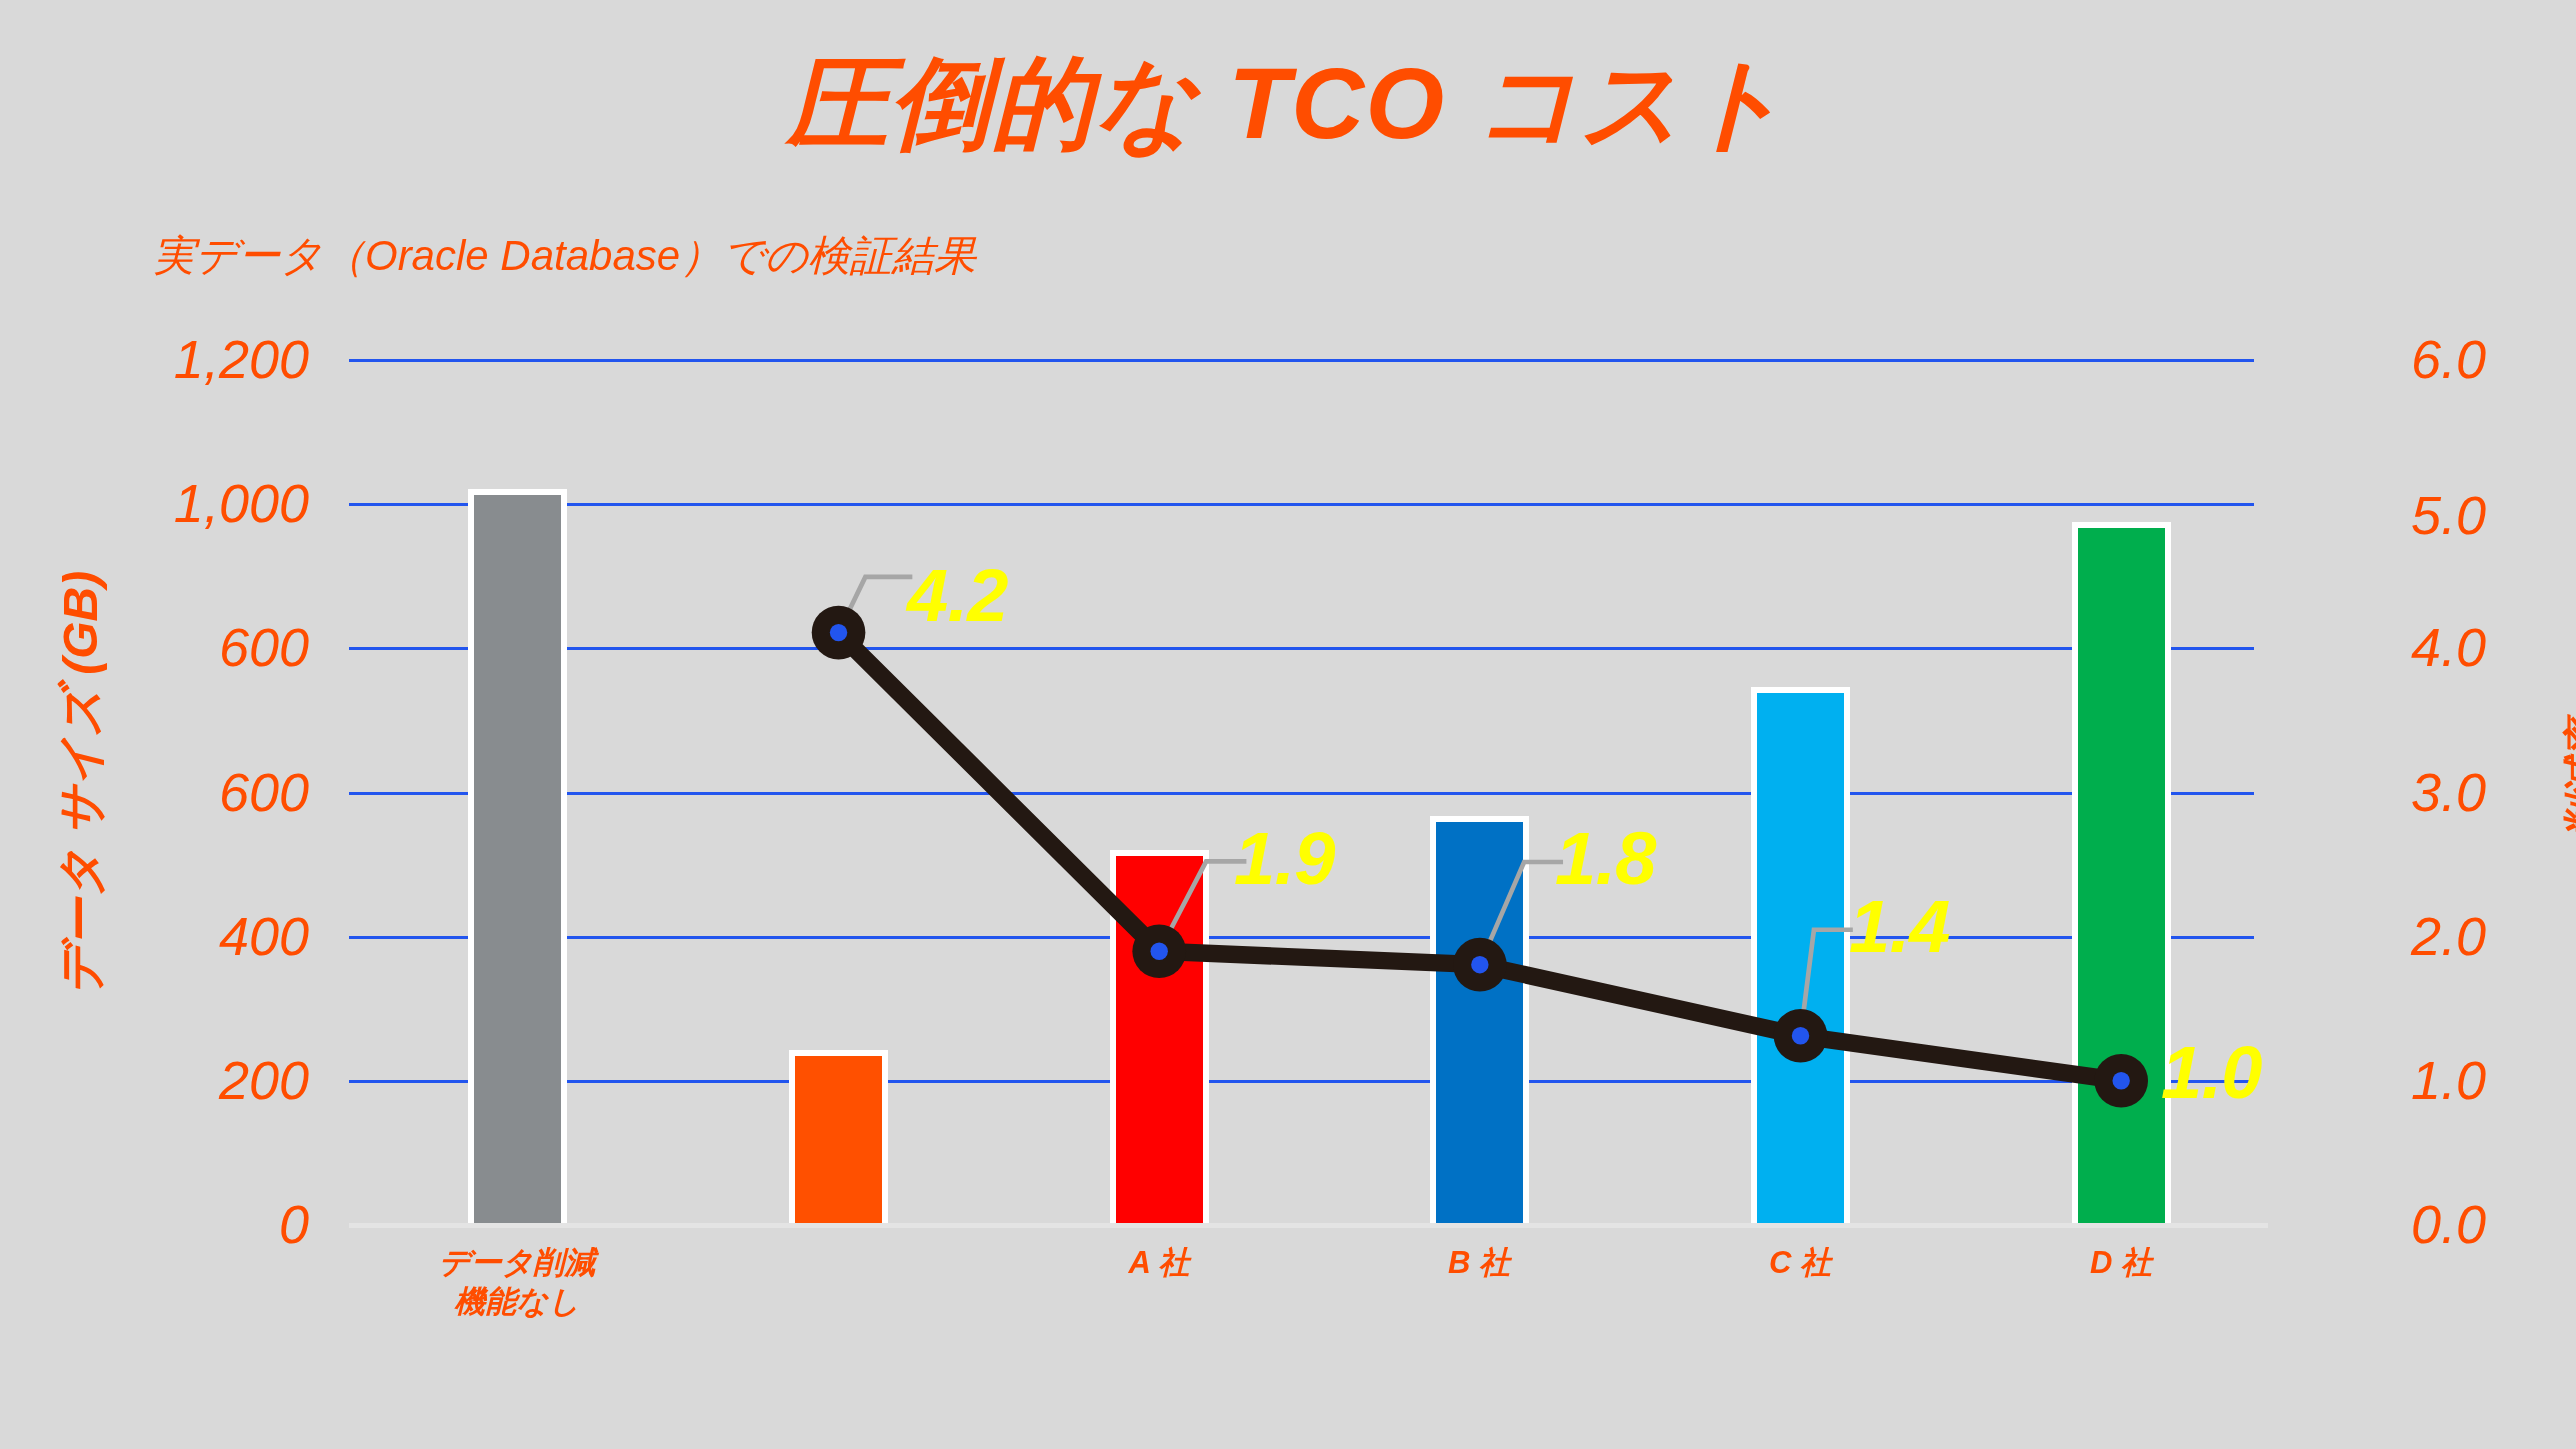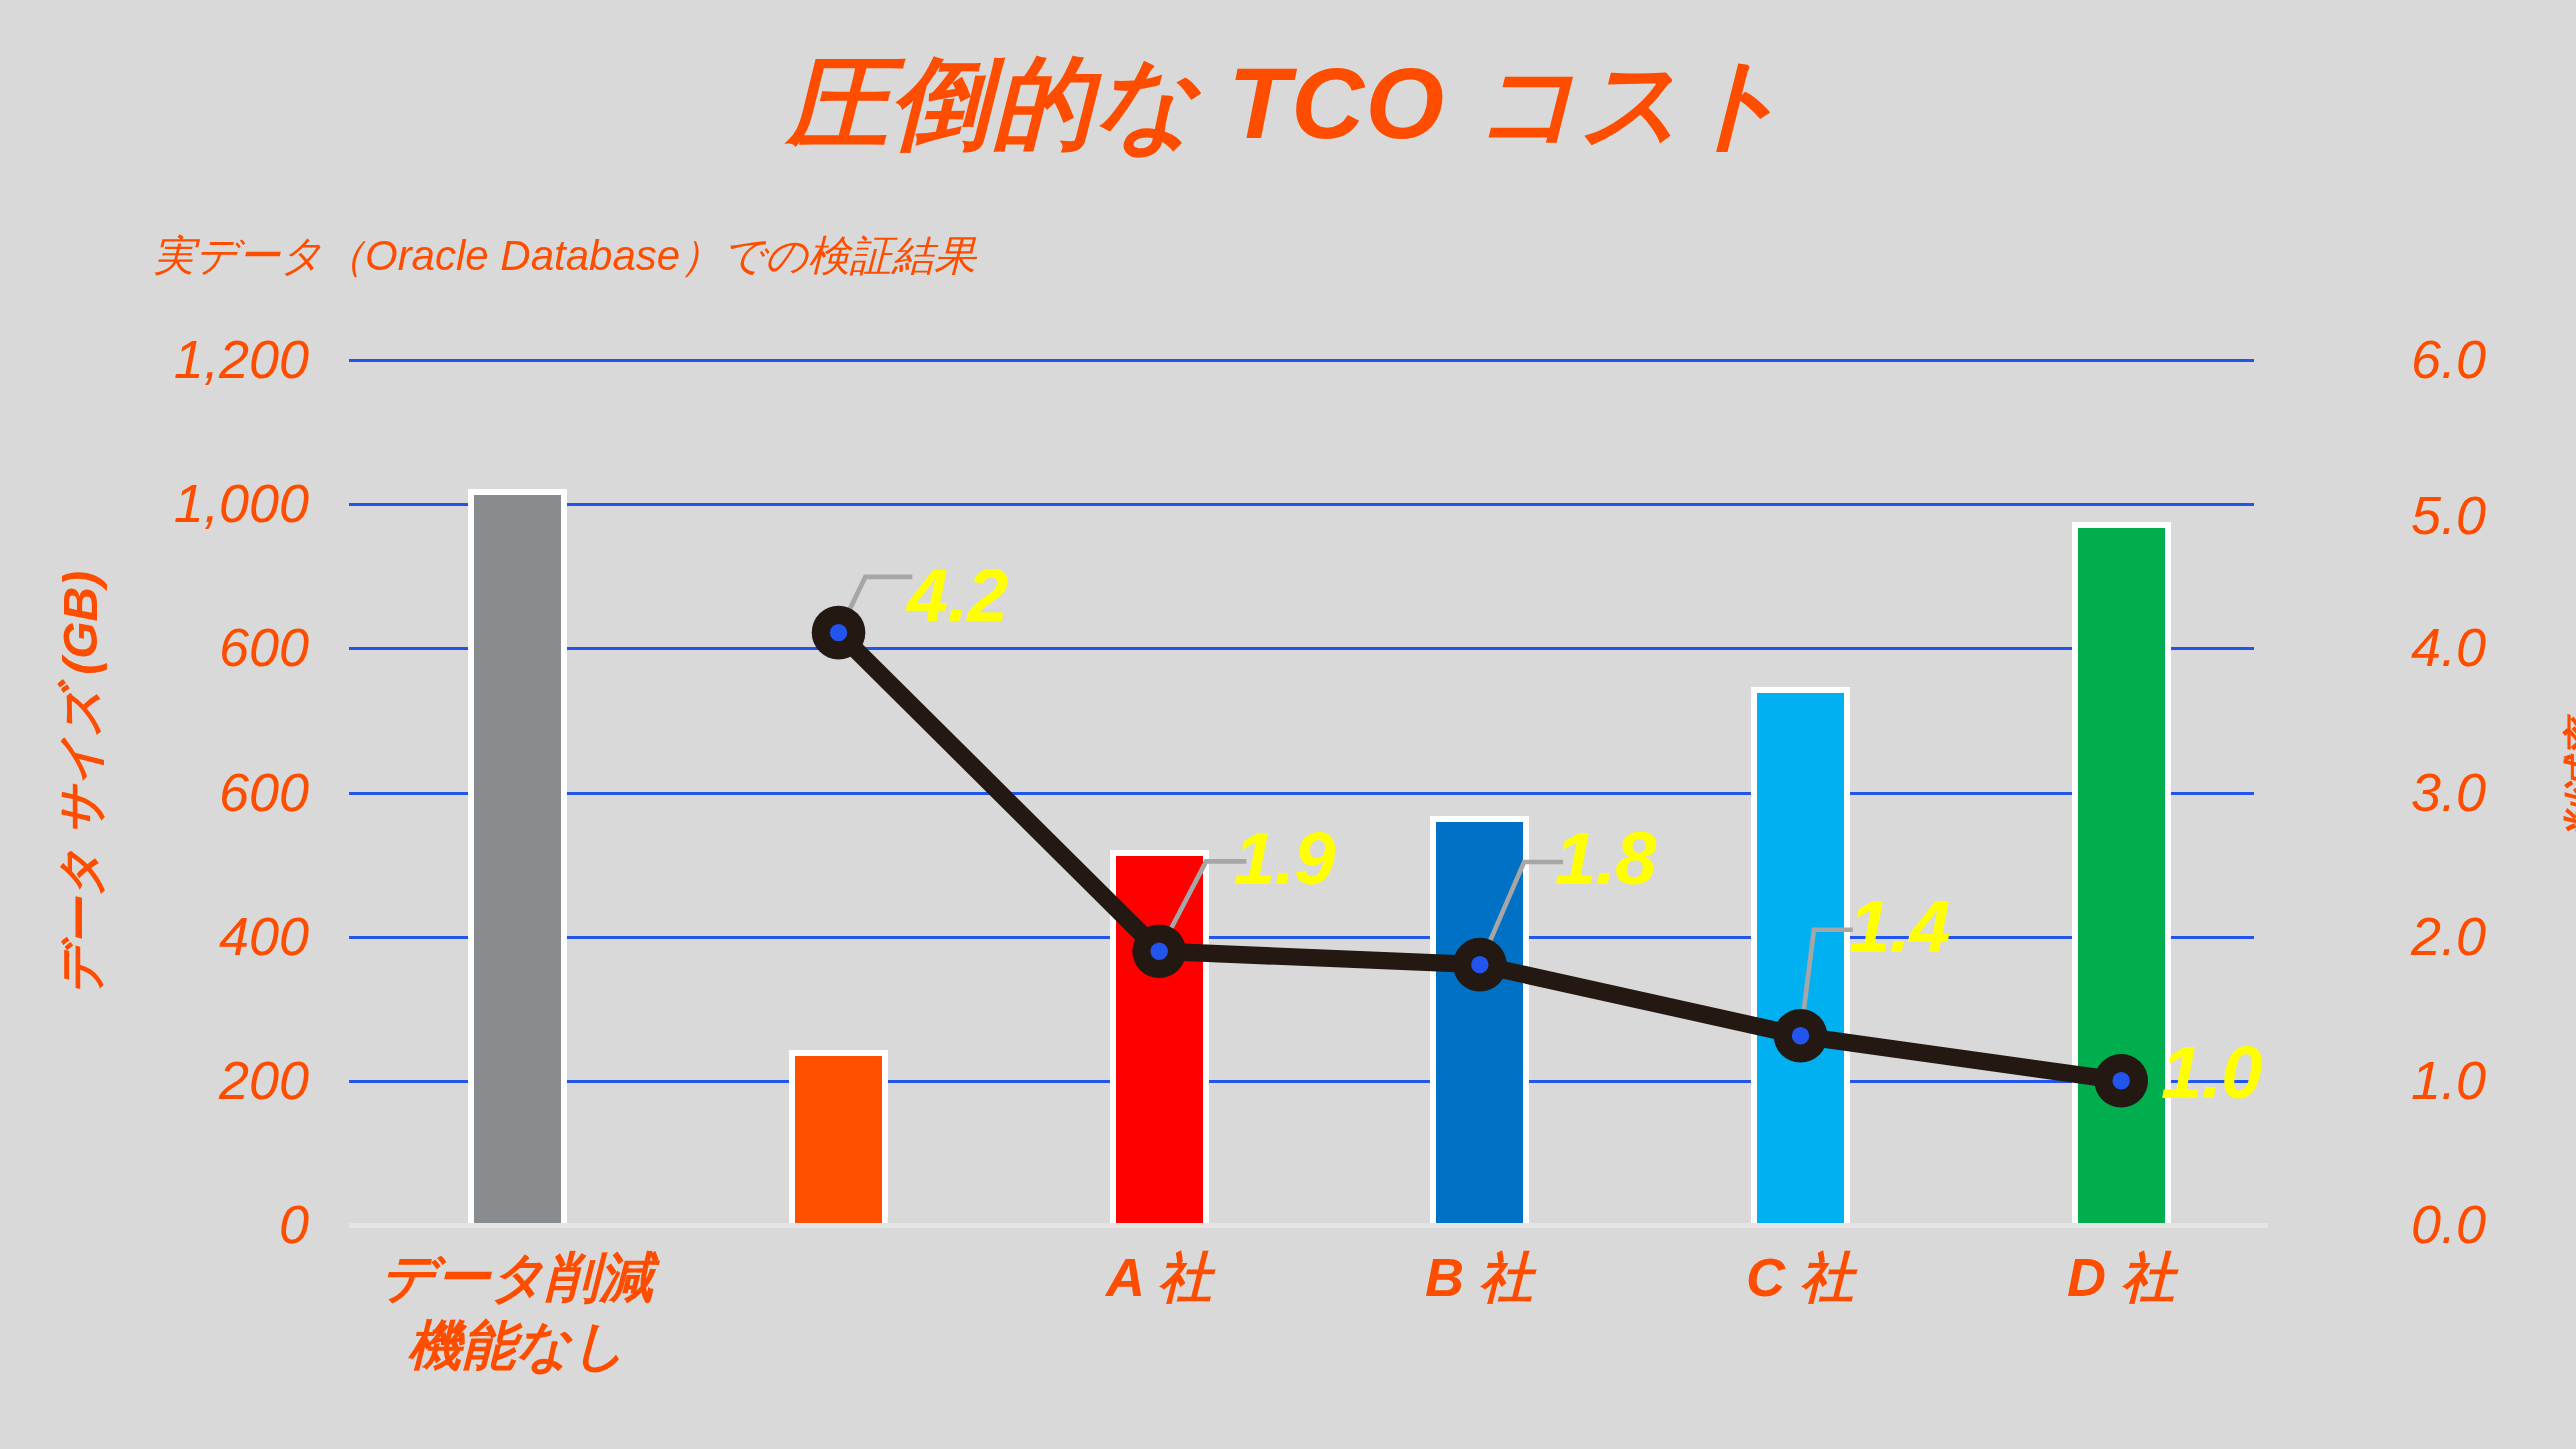--- a/index.html
+++ b/index.html
@@ -72,21 +72,21 @@
     position:absolute;bottom:0;
     box-sizing:border-box;
     border:6px solid #ffffff;
     border-bottom:none;
   }
 
   
   .cat-label{
     position:absolute;top:1244px;
     width:282px;text-align:center;
-    font-size:54px;font-weight:bold;line-height:1.25;
+    font-size:31px;font-weight:bold;line-height:1.25;
     color:#FF4D00;
   }
   .cat-label span{display:block;}
 
   
   #line-layer{position:absolute;left:0;top:0;width:2576px;height:1449px;pointer-events:none;}
 
   .value-label{
     position:absolute;
     font-size:74px;font-weight:bold;color:#FFFF00;

